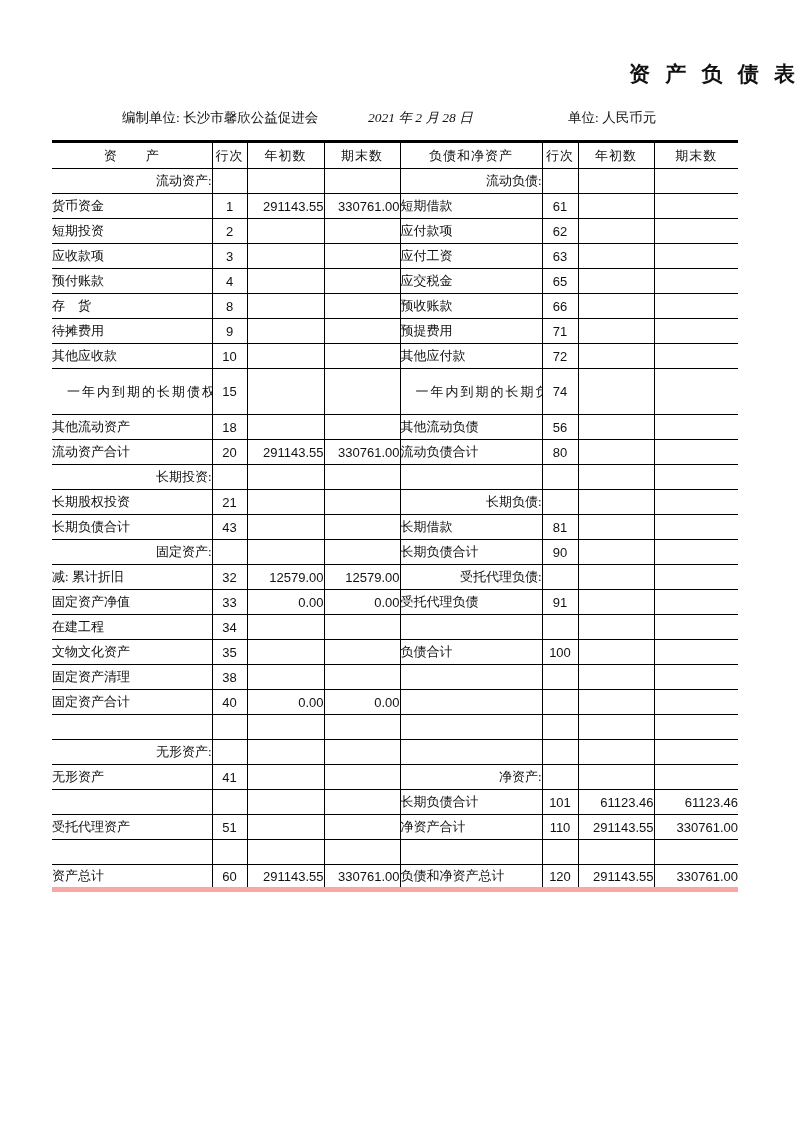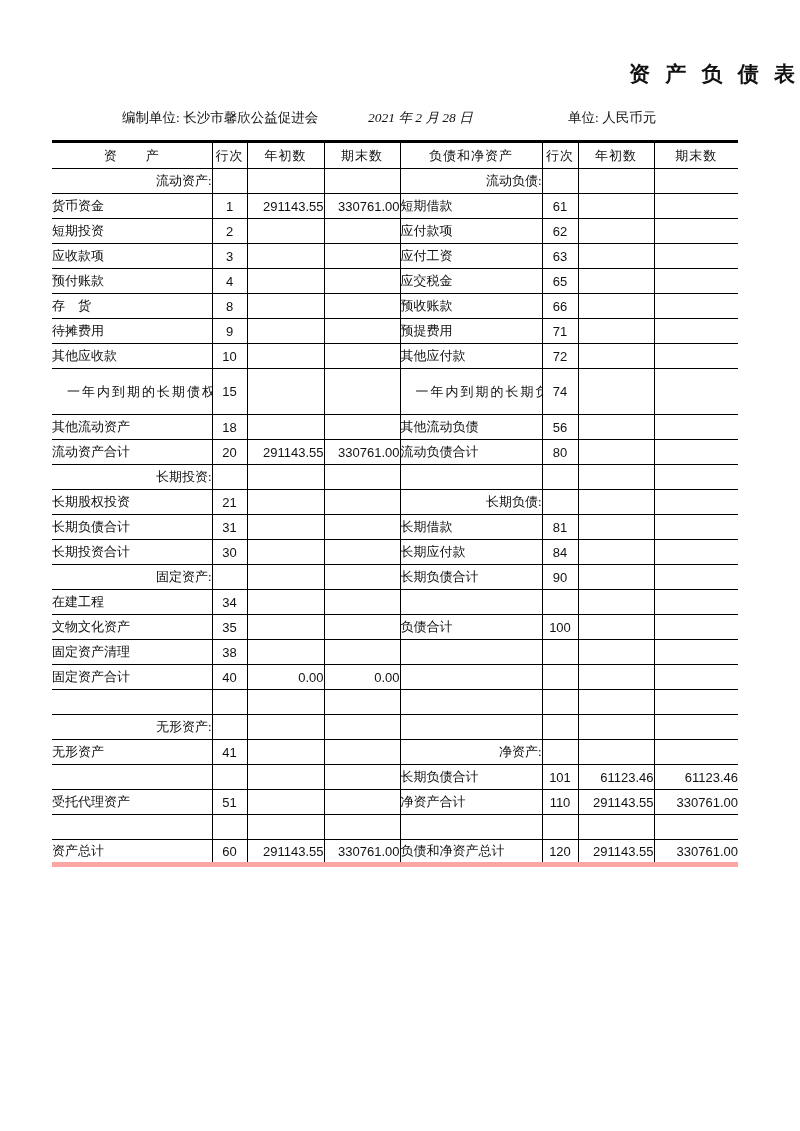--- a/index.html
+++ b/index.html
@@ -209,45 +209,55 @@
           <td class="num">21</td>
           <td class="amt"></td>
           <td class="amt"></td>
           <td class="lab ind0">长期负债:</td>
           <td class="num"></td>
           <td class="amt"></td>
           <td class="amt"></td>
         </tr>
         <tr>
           <td class="lab ind1">长期负债合计</td>
-          <td class="num">31</td>
+          <td class="num">43</td>
           <td class="amt"></td>
           <td class="amt"></td>
           <td class="lab ind1">长期借款</td>
           <td class="num">81</td>
           <td class="amt"></td>
           <td class="amt"></td>
         </tr>
         <tr>
-          <td class="lab ind2">长期投资合计</td>
-          <td class="num">30</td>
-          <td class="amt"></td>
-          <td class="amt"></td>
-          <td class="lab ind1">长期应付款</td>
-          <td class="num">84</td>
-          <td class="amt"></td>
-          <td class="amt"></td>
-        </tr>
-        <tr>
           <td class="lab ind0">固定资产:</td>
           <td class="num"></td>
           <td class="amt"></td>
           <td class="amt"></td>
           <td class="lab ind2">长期负债合计</td>
           <td class="num">90</td>
+          <td class="amt"></td>
+          <td class="amt"></td>
+        </tr>
+        <tr>
+          <td class="lab ind1">减: 累计折旧</td>
+          <td class="num">32</td>
+          <td class="amt">12579.00</td>
+          <td class="amt">12579.00</td>
+          <td class="lab ind0">受托代理负债:</td>
+          <td class="num"></td>
+          <td class="amt"></td>
+          <td class="amt"></td>
+        </tr>
+        <tr>
+          <td class="lab ind1">固定资产净值</td>
+          <td class="num">33</td>
+          <td class="amt">0.00</td>
+          <td class="amt">0.00</td>
+          <td class="lab ind1">受托代理负债</td>
+          <td class="num">91</td>
           <td class="amt"></td>
           <td class="amt"></td>
         </tr>
         <tr>
           <td class="lab ind1">在建工程</td>
           <td class="num">34</td>
           <td class="amt"></td>
           <td class="amt"></td>
           <td class="lab ind0"></td>
           <td class="num"></td>

